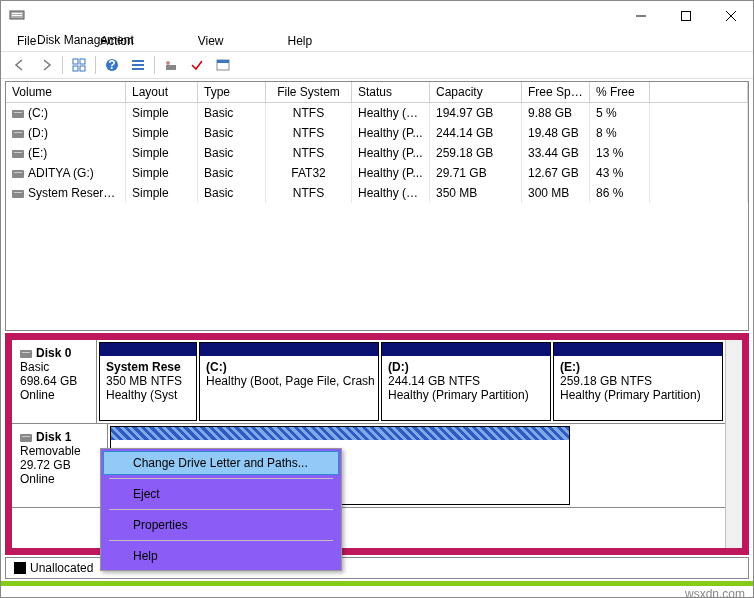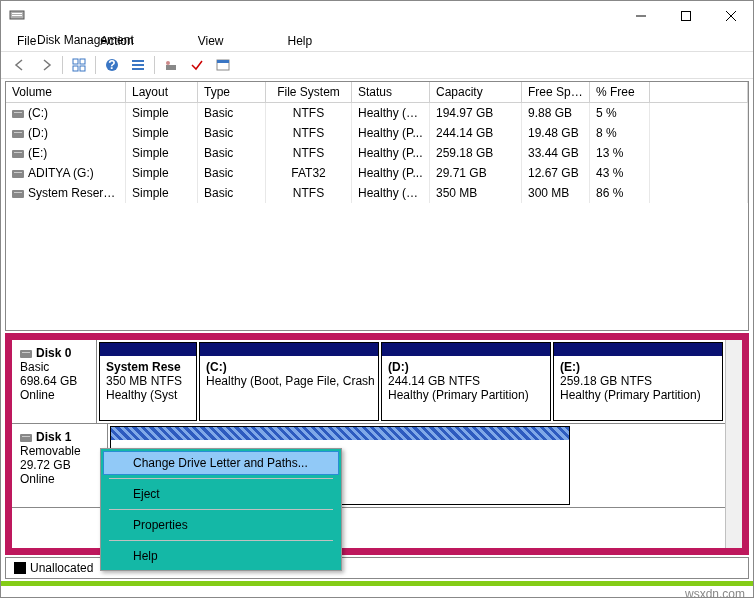--- a/index.html
+++ b/index.html
@@ -28,21 +28,21 @@
 .diskinfo .dname { font-weight: bold; }
 .partstrip { flex: 1; display: flex; padding: 2px; gap: 2px; }
 .part { border: 1px solid #000; display: flex; flex-direction: column; }
 .part .pbar { height: 13px; background: #0a1172; }
 .part .pbar.sel { background: repeating-linear-gradient(45deg, #2d5bbf, #2d5bbf 3px, #7fa8e8 3px, #7fa8e8 6px); }
 .part .pbody { padding: 4px 6px; flex: 1; background: #fff; overflow: hidden; white-space: nowrap; }
 .part .pbody .pname { font-weight: bold; }
 .legend { height: 22px; border: 1px solid #888; margin: 0 4px 2px; display: flex; align-items: center; padding: 0 8px; gap: 14px; text-align: center; }
 .legend .lg { display: flex; align-items: center; gap: 4px; }
 .swatch { width: 12px; height: 12px; border: 1px solid #000; }
-.ctxmenu { position: absolute; background: #14b8a6; border: 1px solid #979797; box-shadow: 2px 2px 4px rgba(0,0,0,0.3); left: 100px; top: 448px; width: 242px; padding: 2px; }
+.ctxmenu { position: absolute; background: #8b5cf6; border: 1px solid #979797; box-shadow: 2px 2px 4px rgba(0,0,0,0.3); left: 100px; top: 448px; width: 242px; padding: 2px; }
 .ctxmenu .ctxitem { padding: 5px 16px 5px 30px; position: relative; }
 .ctxmenu .ctxitem.hl { background: #91c9f7; border: 1px solid #2a8dd4; padding: 4px 15px 4px 29px; }
 .ctxmenu .ctxsep { height: 1px; background: #c0c0c0; margin: 3px 6px; }
 .statusbar { height: 21px; border-top: 5px solid #84cc16; display: flex; justify-content: flex-end; align-items: center; padding: 0 8px; color: #888; font-size: 11px; }
 .c-vol { width: 120px; } .c-lay { width: 72px; } .c-typ { width: 68px; } .c-fs { width: 86px; text-align: center; } .c-st { width: 78px; } .c-cap { width: 92px; } .c-fr { width: 68px; } .c-pf { width: 60px; } .c-x { flex:1; }
 </style>
 </head>
 <body>
 
 <div class="titlebar">

